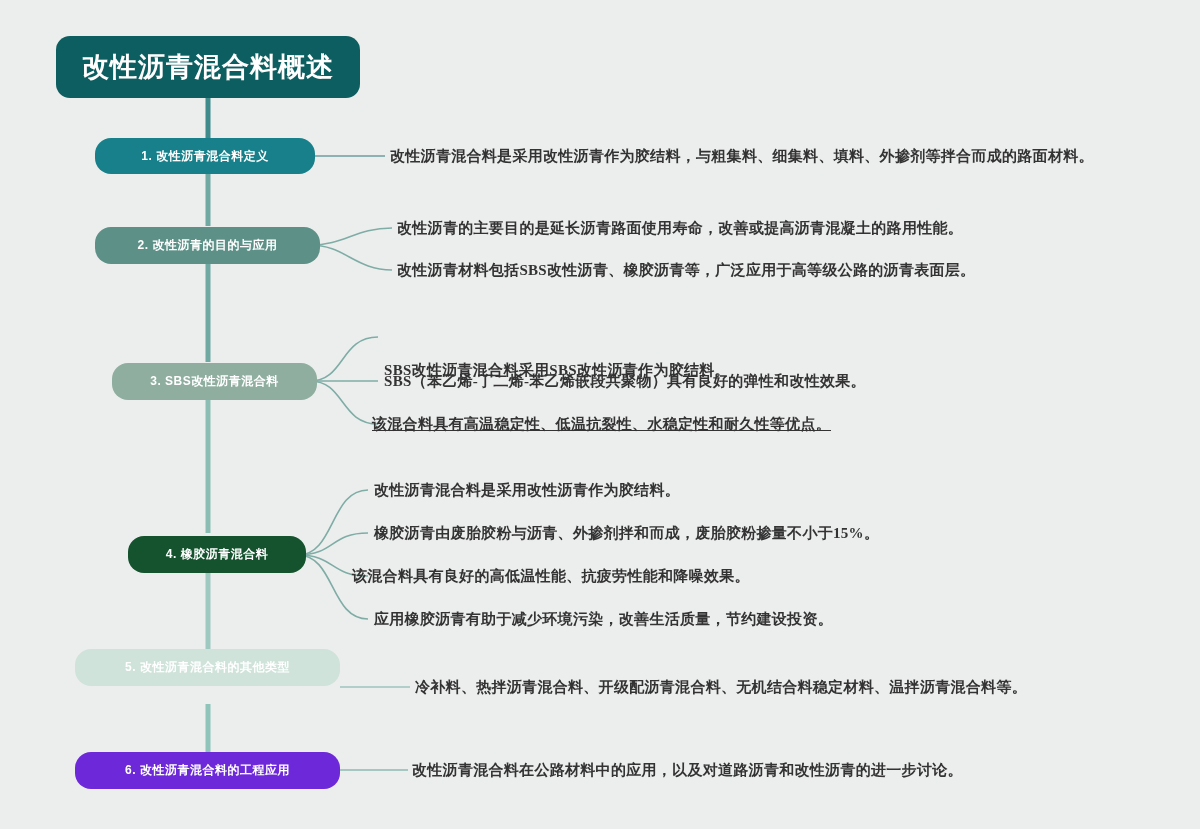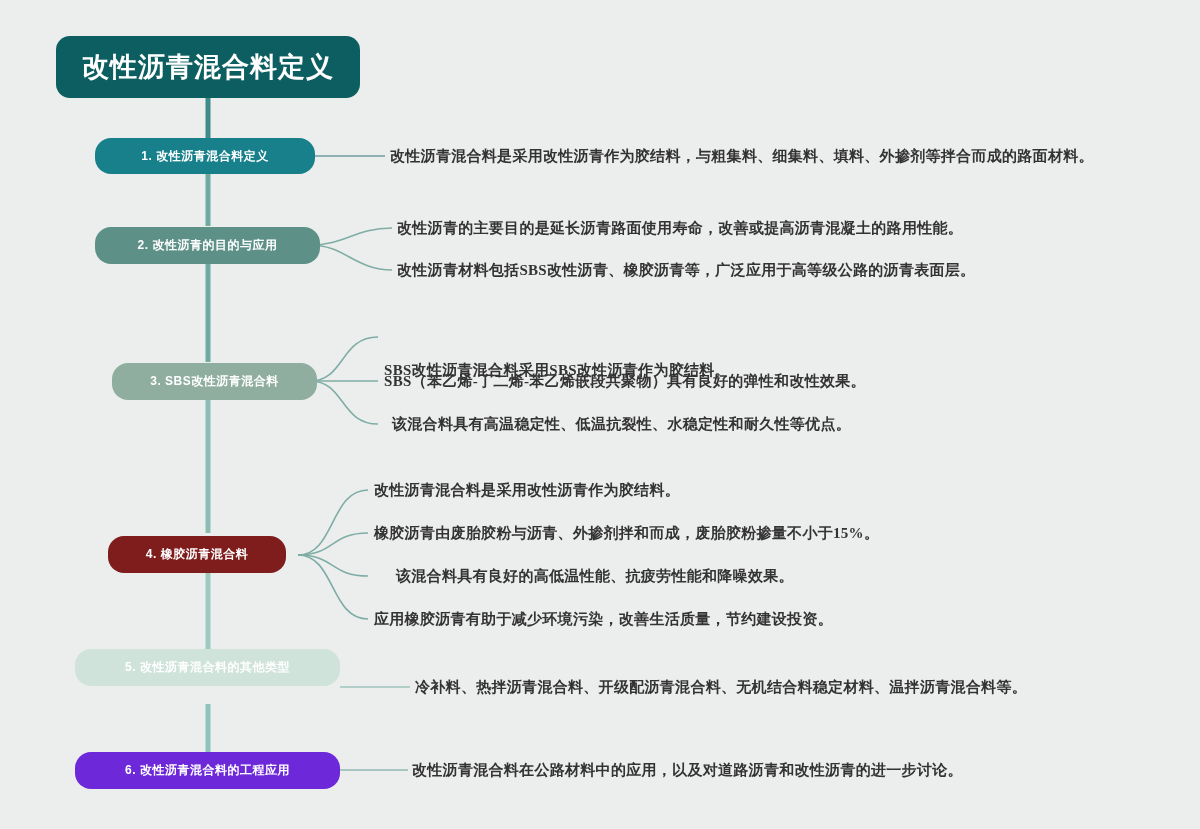--- a/index.html
+++ b/index.html
@@ -85,47 +85,47 @@
     <path d="M298 555 C 335 555, 330 533, 368 533" stroke="#7fada6" stroke-width="1.6" fill="none"></path>
     <path d="M298 555 C 335 555, 330 576, 368 576" stroke="#7fada6" stroke-width="1.6" fill="none"></path>
     <path d="M298 555 C 335 555, 330 619, 368 619" stroke="#7fada6" stroke-width="1.6" fill="none"></path>
 
     <path d="M340 687 L410 687" stroke="#9fc3bb" stroke-width="1.6" fill="none"></path>
 
     <path d="M340 770 L408 770" stroke="#8fb8b1" stroke-width="1.6" fill="none"></path>
   </svg>
 
   <div class="node root" style="left:56px; top:36px; width:304px; height:62px; background:#0d5e60;">
-    <span>改性沥青混合料定义</span>
+    <span>改性沥青混合料概述</span>
   </div>
 
   <div class="node branch" style="left:95px; top:138px; width:220px; height:36px; background:#17808a;">
     <span>1. 改性沥青混合料定义</span>
   </div>
   <div class="leaf" style="left:390px; top:147px;">改性沥青混合料是采用改性沥青作为胶结料，与粗集料、细集料、填料、外掺剂等拌合而成的路面材料。</div>
 
   <div class="node branch" style="left:95px; top:227px; width:225px; height:37px; background:#5d9087;">
     <span>2. 改性沥青的目的与应用</span>
   </div>
   <div class="leaf" style="left:397px; top:219px;text-align:right;">改性沥青的主要目的是延长沥青路面使用寿命，改善或提高沥青混凝土的路用性能。</div>
   <div class="leaf" style="left:397px; top:261px;">改性沥青材料包括SBS改性沥青、橡胶沥青等，广泛应用于高等级公路的沥青表面层。</div>
 
   <div class="node branch" style="left:112px; top:363px; width:205px; height:37px; background:#8fae9f;">
     <span>3. SBS改性沥青混合料</span>
   </div>
   <div class="leaf" style="left:384px; top:328px;margin-top:33px;">SBS改性沥青混合料采用SBS改性沥青作为胶结料。</div>
   <div class="leaf" style="left:384px; top:372px;">SBS（苯乙烯-丁二烯-苯乙烯嵌段共聚物）具有良好的弹性和改性效果。</div>
-  <div class="leaf" style="left:392px; top:415px;">该混合料具有高温稳定性、低温抗裂性、水稳定性和耐久性等优点。</div>
+  <div class="leaf" style="left:372px; top:415px;text-decoration:underline;">该混合料具有高温稳定性、低温抗裂性、水稳定性和耐久性等优点。</div>
 
-  <div class="node branch" style="left:108px; top:536px; width:178px; height:37px; background:#7f1d1d;">
+  <div class="node branch" style="left:128px; top:536px; width:178px; height:37px; background:#14532d;">
     <span>4. 橡胶沥青混合料</span>
   </div>
   <div class="leaf" style="left:374px; top:481px;">改性沥青混合料是采用改性沥青作为胶结料。</div>
   <div class="leaf" style="left:374px; top:524px;">橡胶沥青由废胎胶粉与沥青、外掺剂拌和而成，废胎胶粉掺量不小于15%。</div>
-  <div class="leaf" style="left:396px; top:567px;">该混合料具有良好的高低温性能、抗疲劳性能和降噪效果。</div>
+  <div class="leaf" style="left:352px; top:567px;">该混合料具有良好的高低温性能、抗疲劳性能和降噪效果。</div>
   <div class="leaf" style="left:374px; top:610px;">应用橡胶沥青有助于减少环境污染，改善生活质量，节约建设投资。</div>
 
   <div class="node branch" style="left:75px; top:649px; width:265px; height:37px; background:#cfe3da;">
     <span>5. 改性沥青混合料的其他类型</span>
   </div>
   <div class="leaf" style="left:415px; top:678px;">冷补料、热拌沥青混合料、开级配沥青混合料、无机结合料稳定材料、温拌沥青混合料等。</div>
 
   <div class="node branch" style="left:75px; top:752px; width:265px; height:37px; background:#6d28d9;">
     <span>6. 改性沥青混合料的工程应用</span>
   </div>

